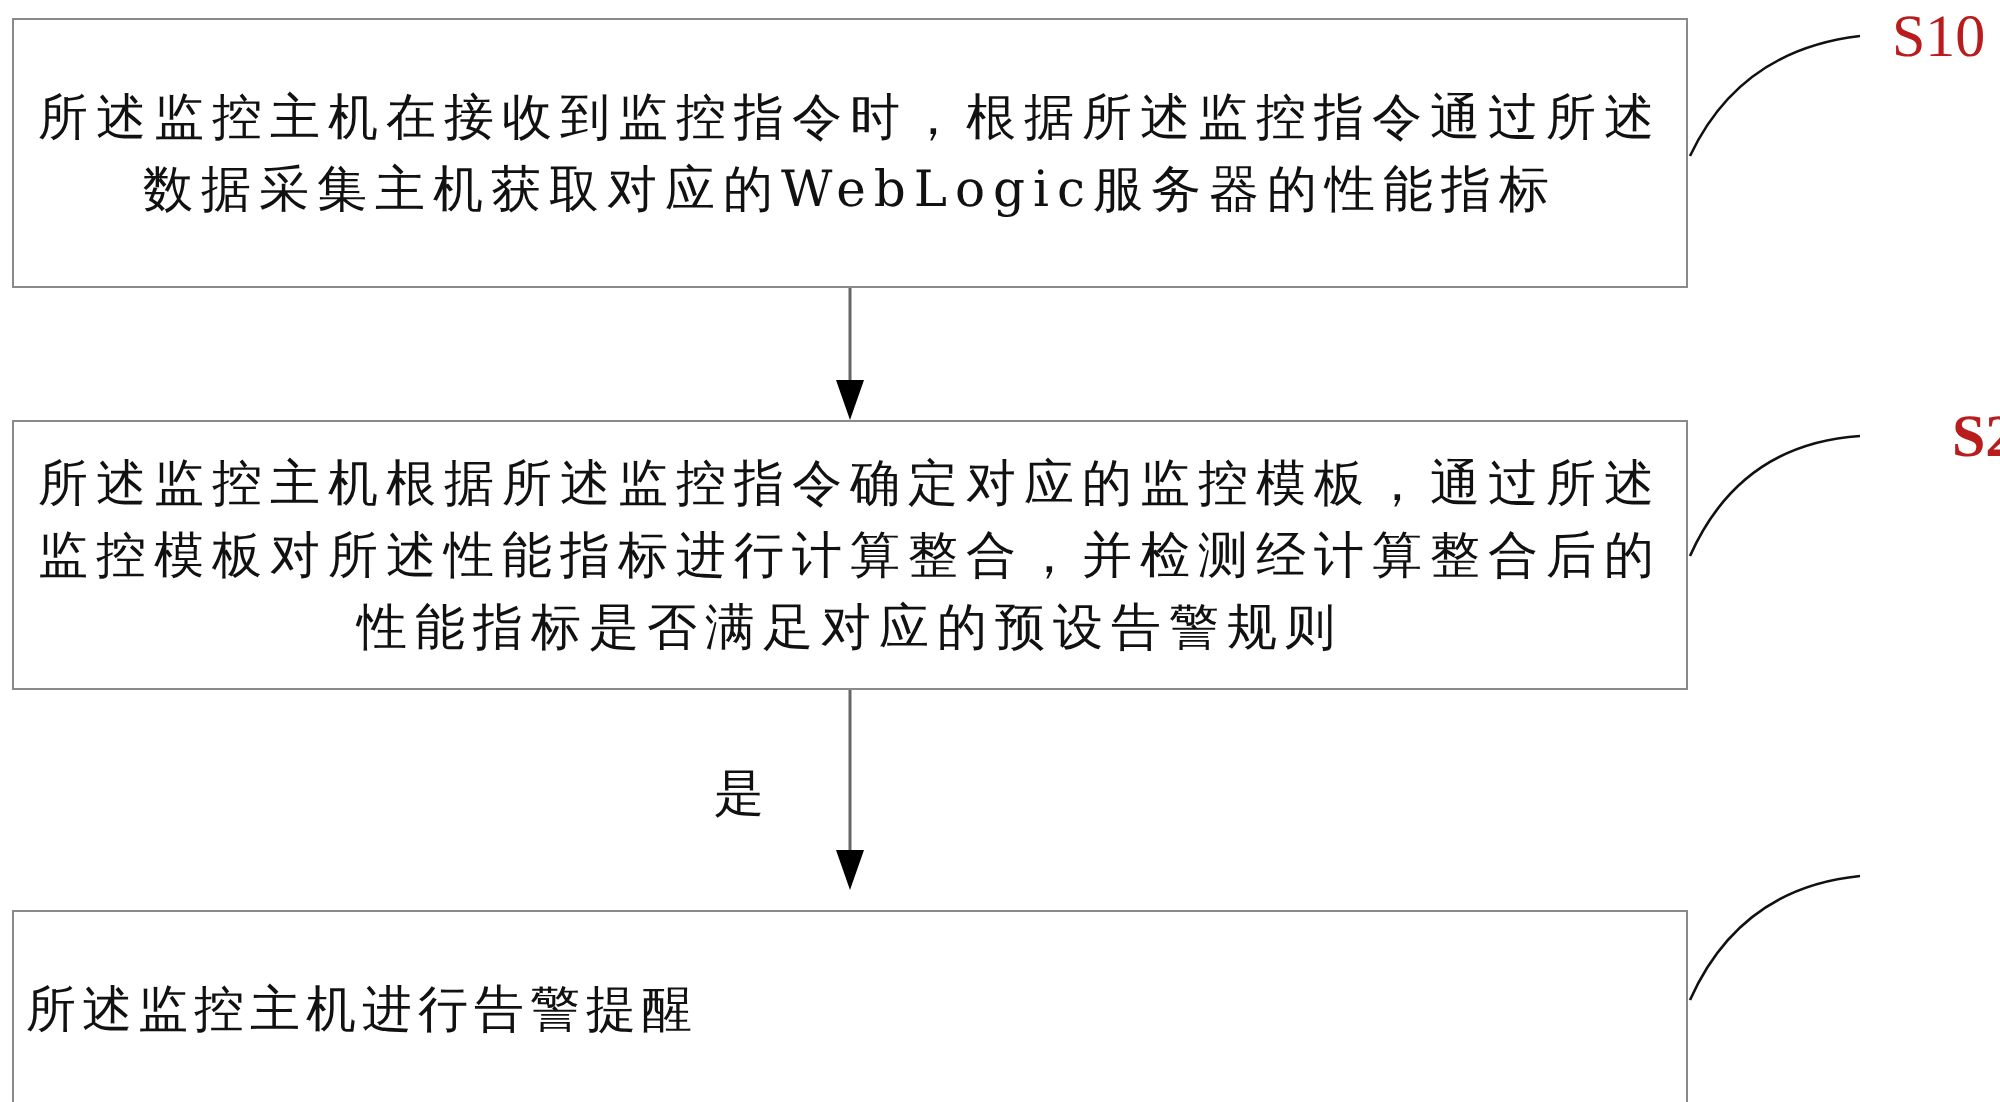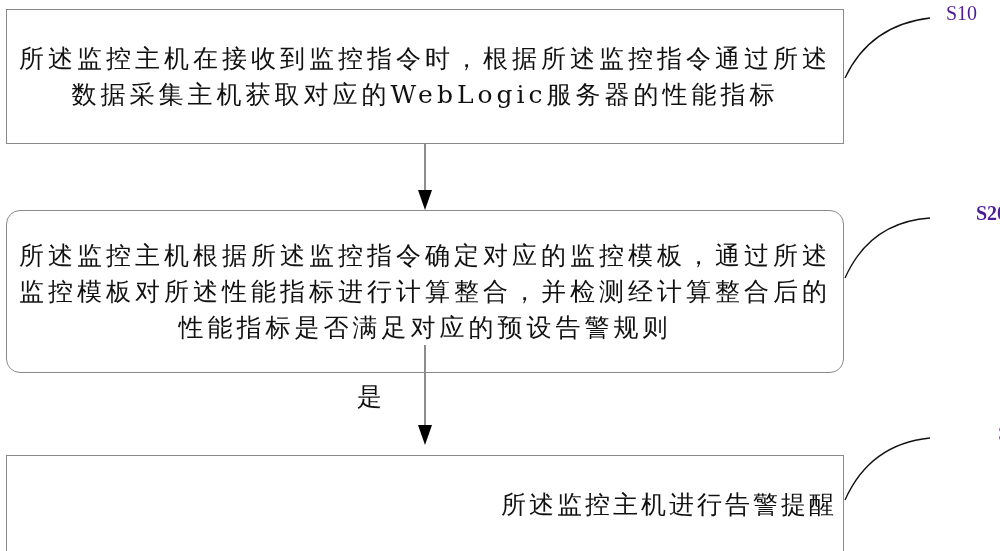--- a/index.html
+++ b/index.html
@@ -1,26 +1,26 @@
 <!DOCTYPE html>
 <html><head>
 <meta charset="utf-8">
 <style>
   html, body { margin:0; padding:0; background:#ffffff; }
   body { width:1000px; height:551px; position:relative; overflow:hidden;
          font-family:"DejaVu Serif","Liberation Serif",serif; color:#111; }
   .box { position:absolute; left:6px; width:838px; border:1.5px solid #8a8a8a;
-         box-sizing:border-box; display:flex; align-items:center; justify-content:flex-end;
+         box-sizing:border-box; display:flex; align-items:center; justify-content:flex-start;
          text-align:center; font-size:25px; line-height:36px; letter-spacing:4px; }
   .box span { display:block; padding:0 6px; }
   #box1 { top:9px; height:135px; }
-  #box2 { top:210px; height:163px;border-radius:14px; }
+  #box2 { top:210px; height:135px; }
   #box3 { top:445px; height:100px; letter-spacing:3px;margin-top:10px; }
   .label { position:absolute; font-family:"Liberation Serif","DejaVu Serif",serif;
-           font-size:20px; color:#4c1d95; }
+           font-size:30px; color:#b91c1c; }
   .yes { position:absolute; left:357px; top:380px; font-size:25px; }
   svg.conn { position:absolute; left:0; top:0; }
 </style>
 </head>
 <body>
 
 <svg class="conn" width="1000" height="551">
 
   <line x1="425" y1="144" x2="425" y2="192" stroke="#666" stroke-width="1.5"></line>
   <polygon points="418,190 432,190 425,210" fill="#000"></polygon>

